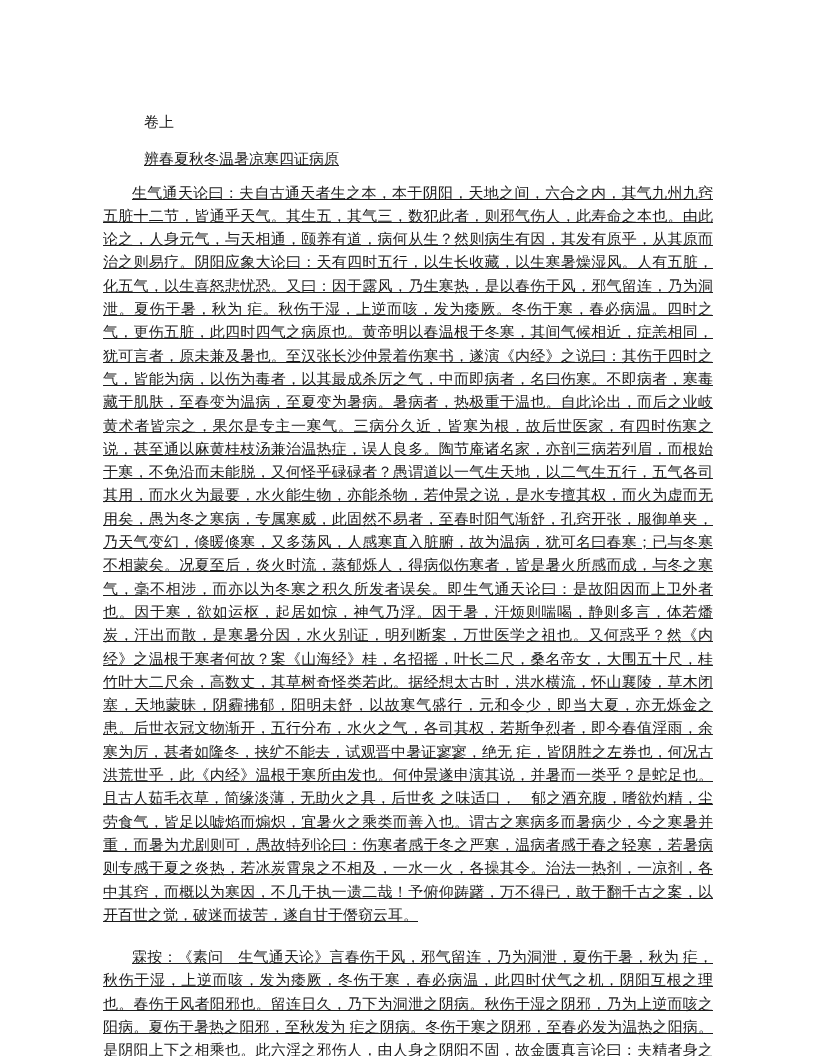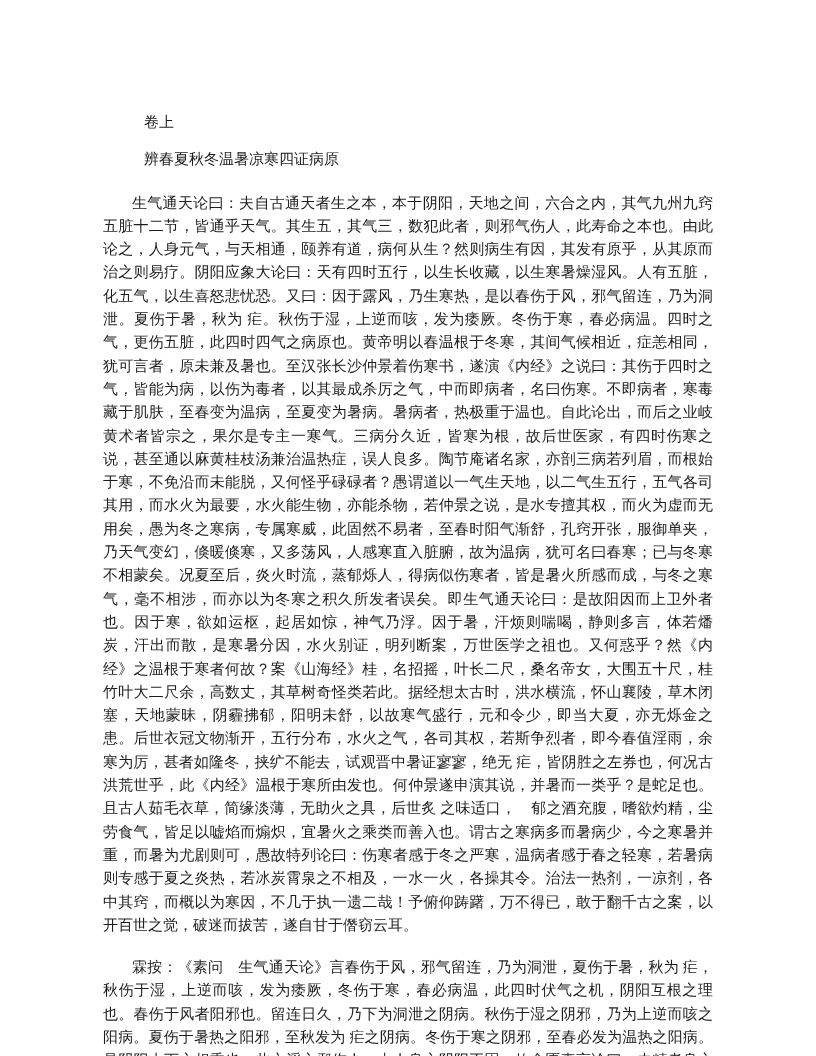--- a/index.html
+++ b/index.html
@@ -19,28 +19,30 @@
     font-size: 15px;
     line-height: 23.3px;
     color: #1c1c1c;
     overflow: hidden;
   }
   .heading-volume {
     margin: 0 0 14px 41px;
     white-space: pre;
   }
   .heading-chapter {
-    margin: 0 0 20px 41px;
+    margin: 0 0 10px 41px;
     white-space: pre;
+    text-decoration: underline;
   }
   .para {
     text-align: justify;
     text-indent: 29px;
     margin: 10px 0 19px 0;
     word-break: break-all;
+    text-decoration: underline;
   }
 </style>
 </head>
 <body>
 
 <div class="page">
   <div class="heading-volume">卷上</div>
 
   <div class="heading-chapter">辨春夏秋冬温暑凉寒四证病原</div>
 

